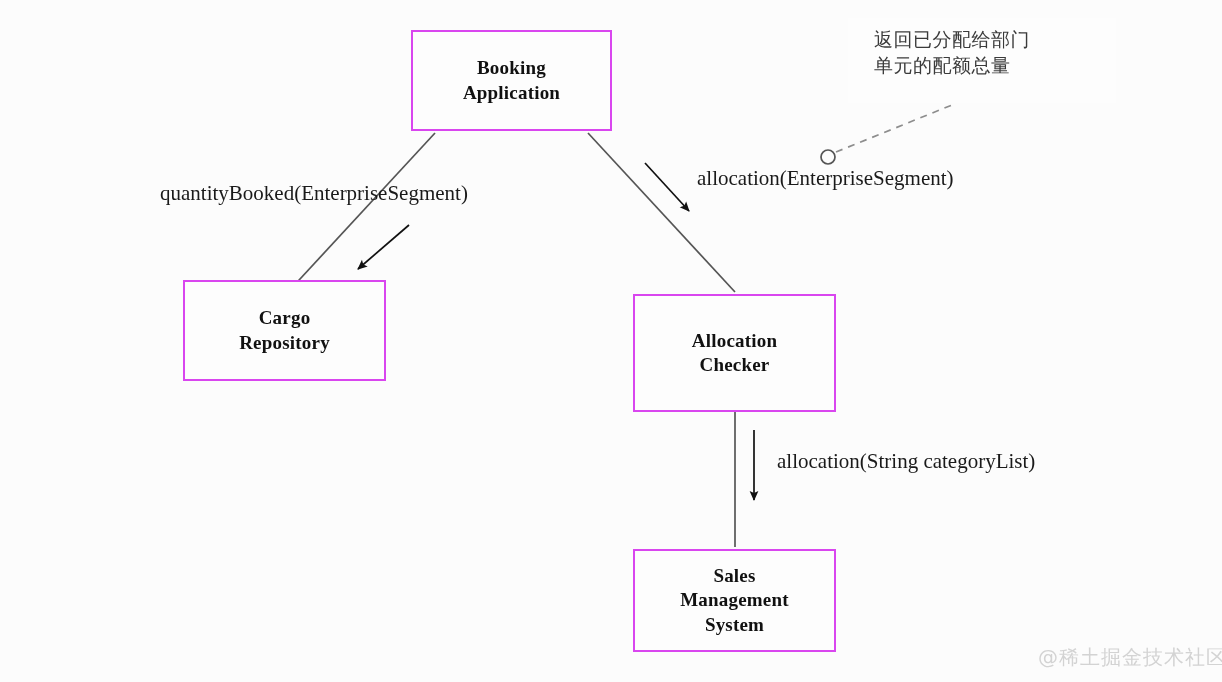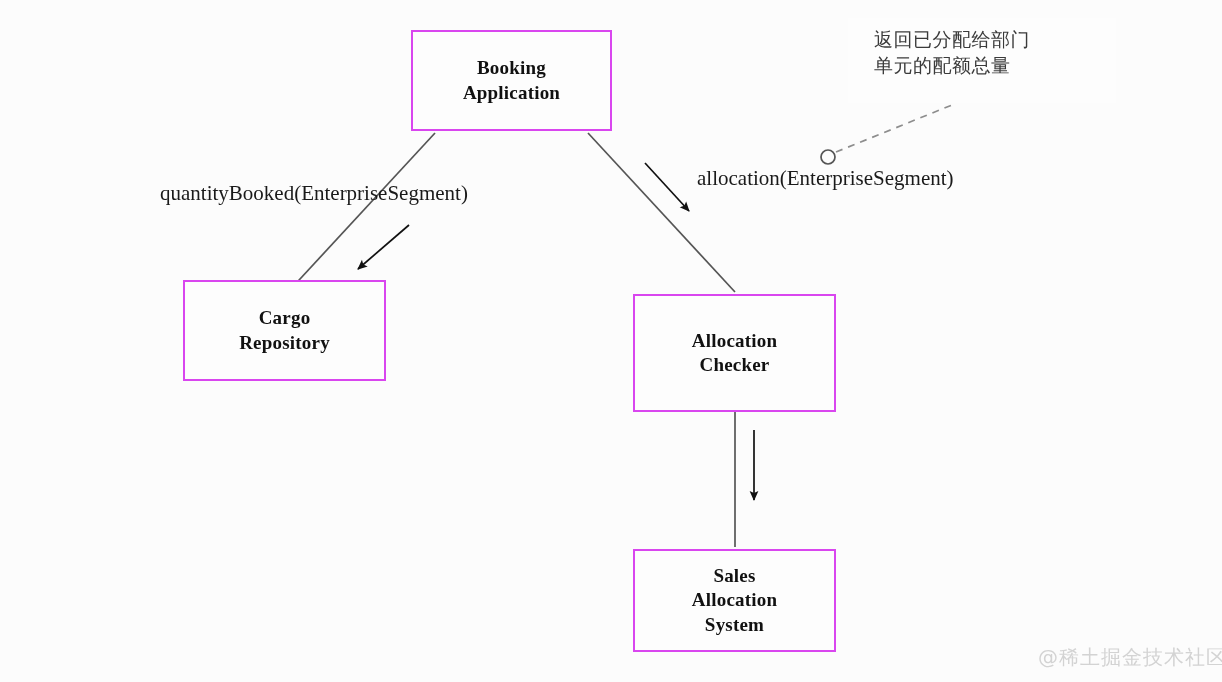--- a/index.html
+++ b/index.html
@@ -116,24 +116,25 @@
 Repository</span>
   </div>
 
   <div class="node" style="left:633px; top:294px; width:203px; height:118px;">
     <span class="node-label">Allocation
 Checker</span>
   </div>
 
   <div class="node" style="left:633px; top:549px; width:203px; height:103px;">
     <span class="node-label">Sales
-Allocation
+Management
 System</span>
   </div>
 
   <div class="edge-label" style="left:160px; top:181px;">quantityBooked(EnterpriseSegment)</div>
 
   <div class="edge-label" style="left:697px; top:166px;">allocation(EnterpriseSegment)</div>
 
+  <div class="edge-label" style="left:777px; top:449px;">allocation(String categoryList)</div>
 
   <div class="watermark" style="left:1038px; top:644px;">@稀土掘金技术社区</div>
 
 </div>
 
 </body></html>

